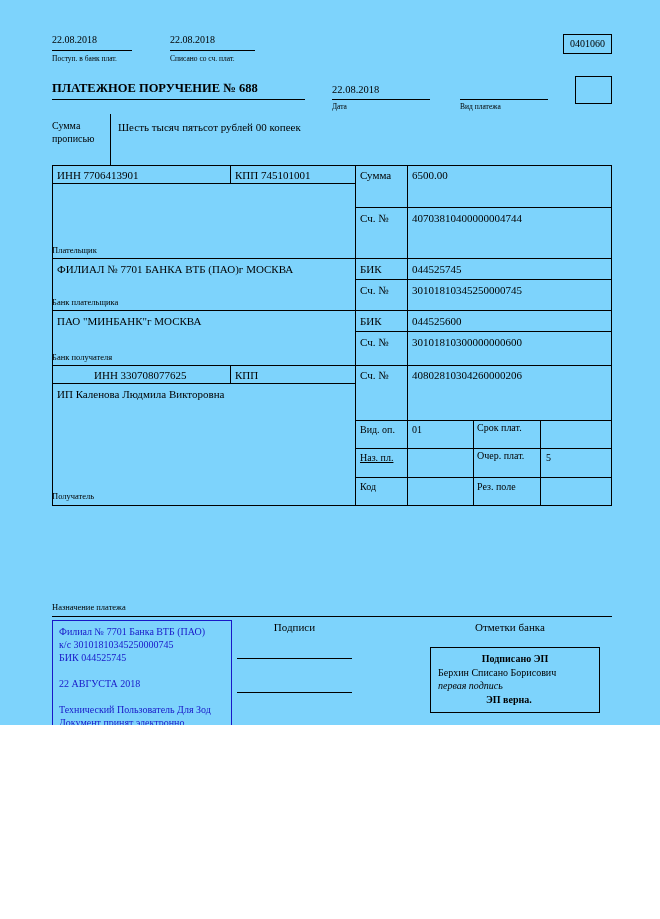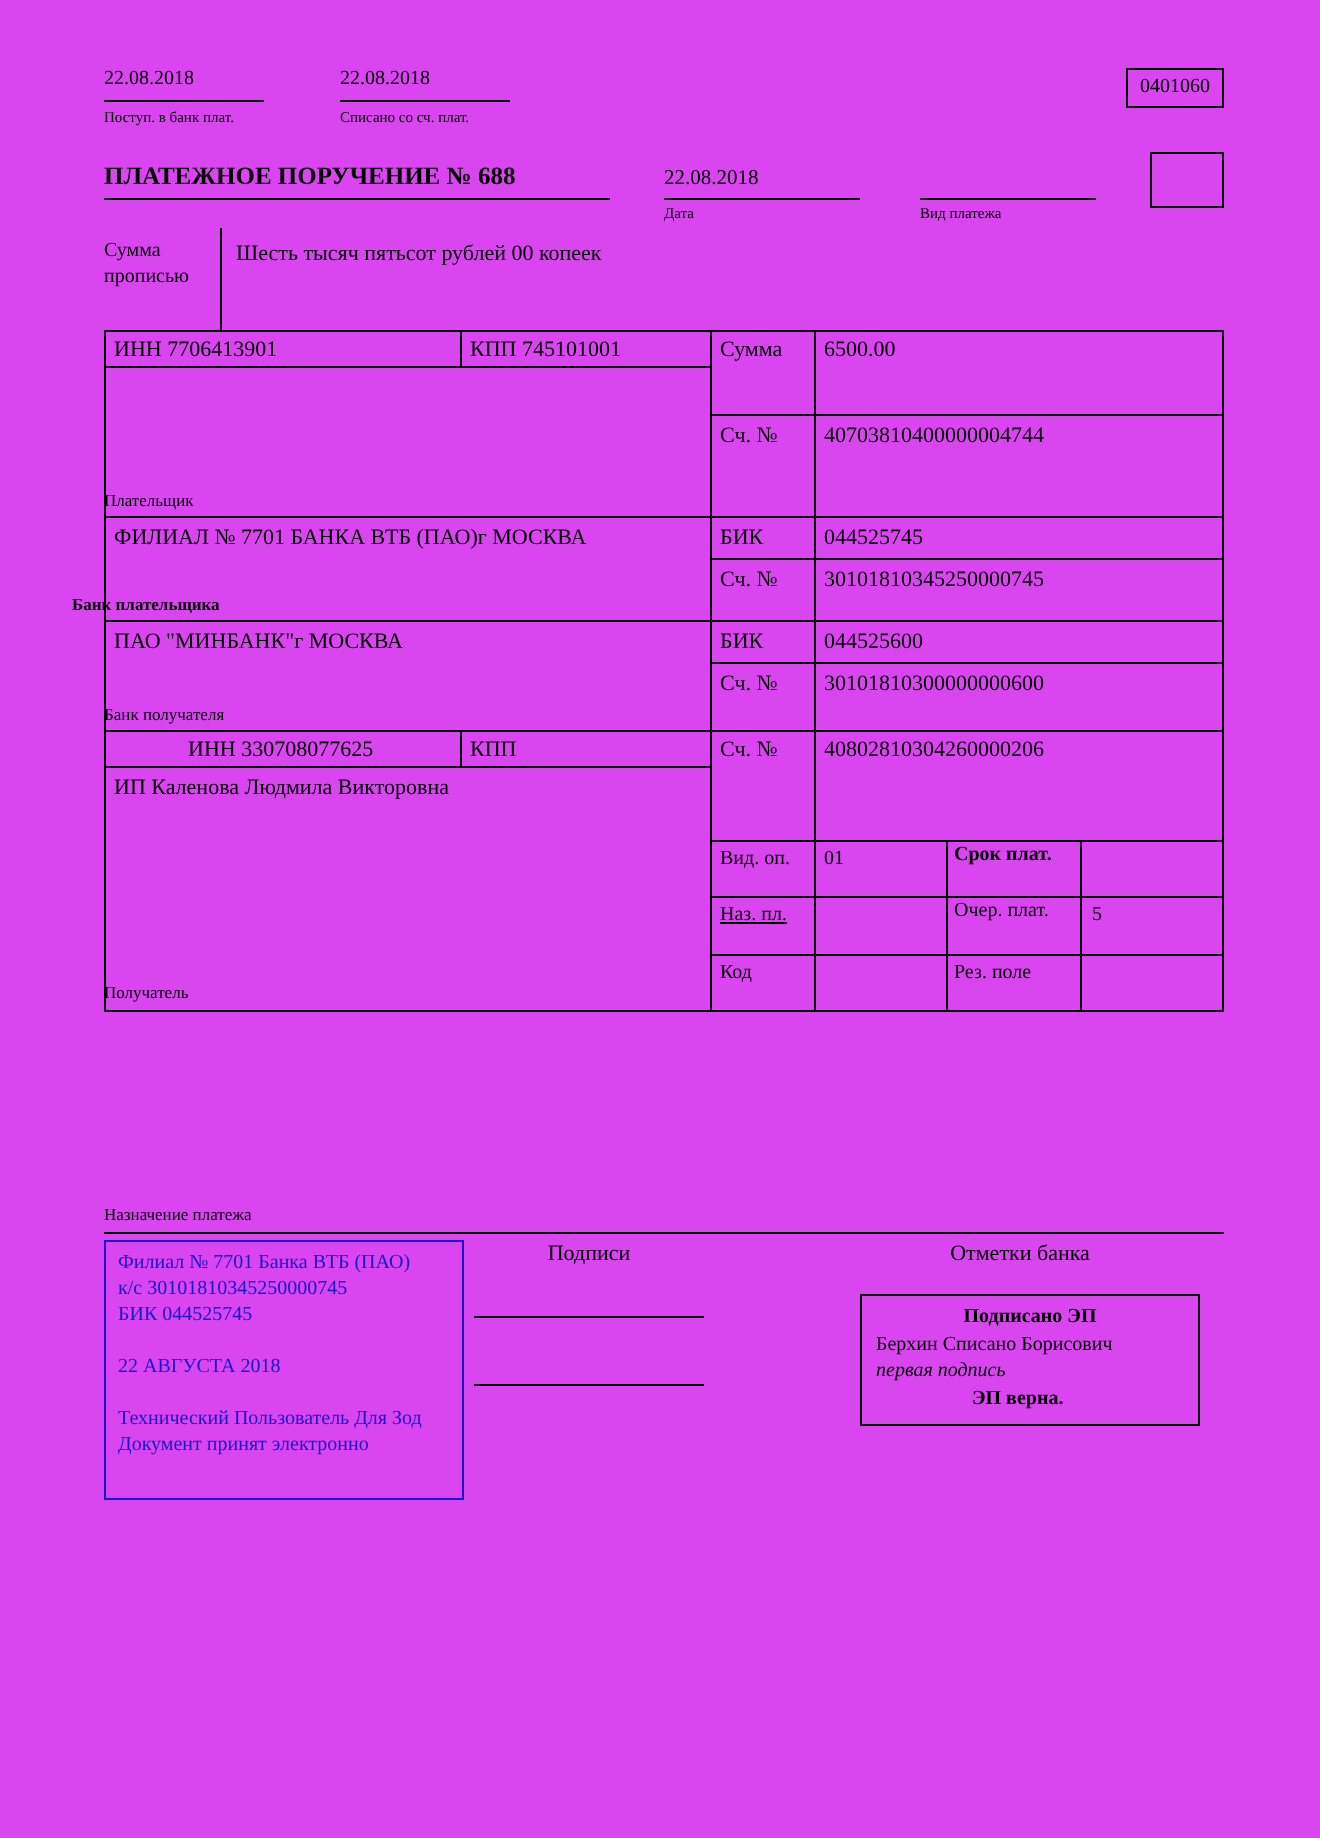--- a/index.html
+++ b/index.html
@@ -1,17 +1,17 @@
 <!DOCTYPE html>
 <html><head>
 <meta charset="utf-8">
 <style>
   * { margin:0; padding:0; box-sizing:border-box; }
   html,body { background:#ffffff; }
-  .page { position:relative; width:660px; height:919px; background:#d946ef;
+  .page { position:relative; width:660px; height:725px; background:#7dd3fc;
           font-family:"Liberation Serif", serif; color:#000; overflow:hidden; }
   .txt  { position:absolute; font-size:11px; line-height:14px; white-space:nowrap; }
   .wrap { white-space:normal; }
   .sm   { position:absolute; font-size:7.5px; line-height:9px; white-space:nowrap; }
   .lbl  { position:absolute; font-size:8.5px; line-height:10px; white-space:nowrap; }
   .hl   { position:absolute; border-top:1px solid #000; height:0; }
   .vl   { position:absolute; border-left:1px solid #000; width:0; }
   .box  { position:absolute; border:1px solid #000; }
   .b    { font-weight:bold; }
   .i    { font-style:italic; }
@@ -81,39 +81,39 @@
   <div class="txt" style="left:412px; top:168px;">6500.00</div>
   <div class="txt" style="left:360px; top:211px;">Сч. №</div>
   <div class="txt" style="left:412px; top:211px;">40703810400000004744</div>
   <div class="lbl" style="left:52px; top:245px;">Плательщик</div>
 
   <div class="txt" style="left:57px;  top:262px;">ФИЛИАЛ № 7701 БАНКА ВТБ (ПАО)г МОСКВА</div>
   <div class="txt" style="left:360px; top:262px;">БИК</div>
   <div class="txt" style="left:412px; top:262px;">044525745</div>
   <div class="txt" style="left:360px; top:283px;">Сч. №</div>
   <div class="txt" style="left:412px; top:283px;">30101810345250000745</div>
-  <div class="lbl" style="left:36px; top:297px;font-weight:bold;">Банк плательщика</div>
+  <div class="lbl" style="left:52px; top:297px;">Банк плательщика</div>
 
   <div class="txt" style="left:57px;  top:314px;">ПАО "МИНБАНК"г МОСКВА</div>
   <div class="txt" style="left:360px; top:314px;">БИК</div>
   <div class="txt" style="left:412px; top:314px;">044525600</div>
   <div class="txt" style="left:360px; top:335px;">Сч. №</div>
   <div class="txt" style="left:412px; top:335px;">30101810300000000600</div>
   <div class="lbl" style="left:52px; top:352px;">Банк получателя</div>
 
   <div class="txt" style="left:57px;  top:368px;margin-left:37px;">ИНН 330708077625</div>
   <div class="txt" style="left:235px; top:368px;">КПП</div>
   <div class="txt" style="left:360px; top:368px;">Сч. №</div>
   <div class="txt" style="left:412px; top:368px;">40802810304260000206</div>
   <div class="txt" style="left:57px; top:387px;">ИП Каленова Людмила Викторовна</div>
   <div class="lbl" style="left:52px; top:491px;">Получатель</div>
 
   <div class="txt f10" style="left:360px; top:424px;">Вид. оп.</div>
   <div class="txt f10" style="left:412px; top:424px;">01</div>
-  <div class="txt f10 wrap" style="left:477px; top:422px; width:56px; line-height:11.5px;font-weight:bold;">Срок плат.</div>
+  <div class="txt f10 wrap" style="left:477px; top:422px; width:56px; line-height:11.5px;">Срок плат.</div>
   <div class="txt f10" style="left:360px; top:452px;text-decoration:underline;">Наз. пл.</div>
   <div class="txt f10 wrap" style="left:477px; top:450px; width:56px; line-height:11.5px;">Очер. плат.</div>
   <div class="txt f10" style="left:546px; top:452px;">5</div>
   <div class="txt f10" style="left:360px; top:481px;">Код</div>
   <div class="txt f10" style="left:477px; top:481px;">Рез. поле</div>
 
   <div class="lbl" style="left:52px; top:602px;">Назначение платежа</div>
   <div class="hl" style="left:52px; top:616px; width:560px;"></div>
 
   <div class="stamp" style="left:52px; top:620px; width:180px; height:130px;">

